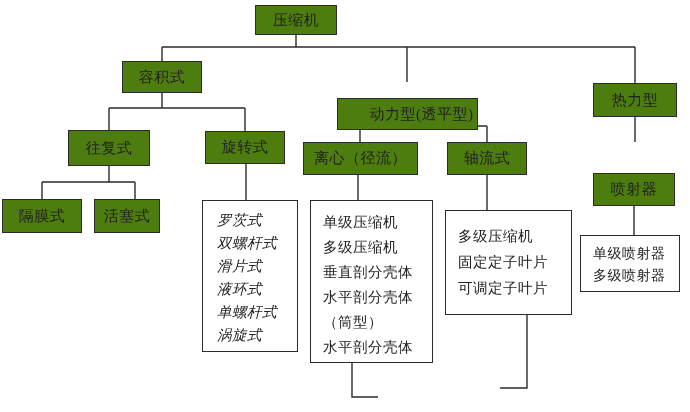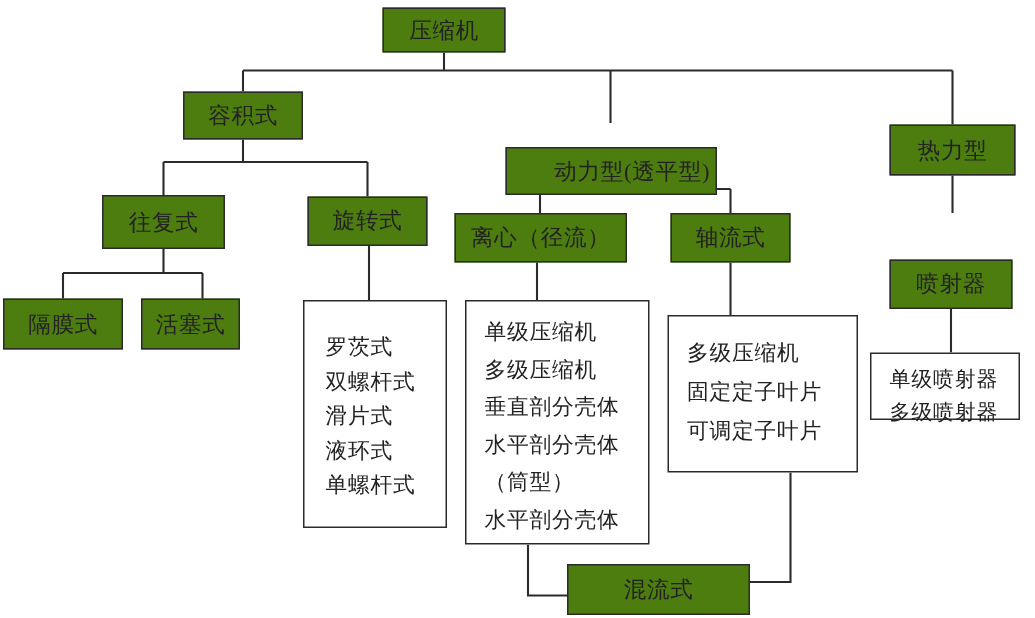--- a/index.html
+++ b/index.html
@@ -53,24 +53,24 @@
   #n-thermal       { left:593px; top:83px;  width:84px;  height:34px;text-align:right; }
   #n-reciprocating { left:68px;  top:130px; width:82px;  height:36px; }
   #n-rotary        { left:205px; top:131px; width:80px;  height:33px; }
   #n-centrifugal   { left:303px; top:142px; width:115px; height:33px; }
   #n-axial         { left:447px; top:142px; width:80px;  height:33px; }
   #n-ejector       { left:593px; top:142px; width:82px;  height:33px;margin-top:31px; }
   #n-diaphragm     { left:2px;   top:199px; width:80px;  height:34px; }
   #n-piston        { left:94px;  top:199px; width:66px;  height:34px; }
   #n-mixedflow     { left:378px; top:376px; width:122px; height:34px; }
 
-  #l-rotary      { left:202px; top:200px; width:96px;  height:152px; padding:20px 0 0 14px;  line-height:23px; }
+  #l-rotary      { left:202px; top:200px; width:96px;  height:152px; padding:8px 0 0 14px;  line-height:23px;font-style:italic; }
   #l-centrifugal { left:310px; top:200px; width:123px; height:163px; padding:9px 0 16px 12px;  line-height:25px; }
   #l-axial       { left:445px; top:210px; width:127px; height:105px; padding:12px 0 0 12px; line-height:26px; }
-  #l-ejector     { left:580px; top:235px; width:100px; height:45px;  padding:7px 0 0 12px;  line-height:22px; font-size:14px; }
+  #l-ejector     { left:580px; top:235px; width:100px; height:57px;  padding:7px 0 0 12px;  line-height:22px; font-size:14px; }
 </style>
 </head>
 <body>
 
 <div id="stage">
 
   <svg id="wires" viewBox="0 0 690 412" xmlns="http://www.w3.org/2000/svg" fill="none" stroke="#2b2b2b" stroke-width="1.4">
     <path d="M296,35 V47 M162,47 H635 M162,47 V61 M407,47 V82 M635,47 V83"></path>
     <path d="M162,93 V108 M109,108 H245 M109,108 V130 M245,108 V131"></path>
     <path d="M109,166 V182 M42,182 H135 M42,182 V199 M135,182 V199"></path>
@@ -105,20 +105,21 @@
   <div class="node" id="n-diaphragm">隔膜式</div>
 
   <div class="node" id="n-piston">活塞式</div>
 
   <div class="listbox" id="l-rotary">
     <span class="li">罗茨式</span>
     <span class="li">双螺杆式</span>
     <span class="li">滑片式</span>
     <span class="li">液环式</span>
     <span class="li">单螺杆式</span>
+    <span class="li">涡旋式</span>
   </div>
 
   <div class="listbox" id="l-centrifugal">
     <span class="li">单级压缩机</span>
     <span class="li">多级压缩机</span>
     <span class="li">垂直剖分壳体</span>
     <span class="li">水平剖分壳体</span>
     <span class="li">（筒型）</span>
     <span class="li">水平剖分壳体</span>
   </div>
@@ -127,15 +128,14 @@
     <span class="li">多级压缩机</span>
     <span class="li">固定定子叶片</span>
     <span class="li">可调定子叶片</span>
   </div>
 
   <div class="listbox" id="l-ejector">
     <span class="li">单级喷射器</span>
     <span class="li">多级喷射器</span>
   </div>
 
-  <div class="node" id="n-mixedflow">混流式</div>
 
 </div>
 
 </body></html>

